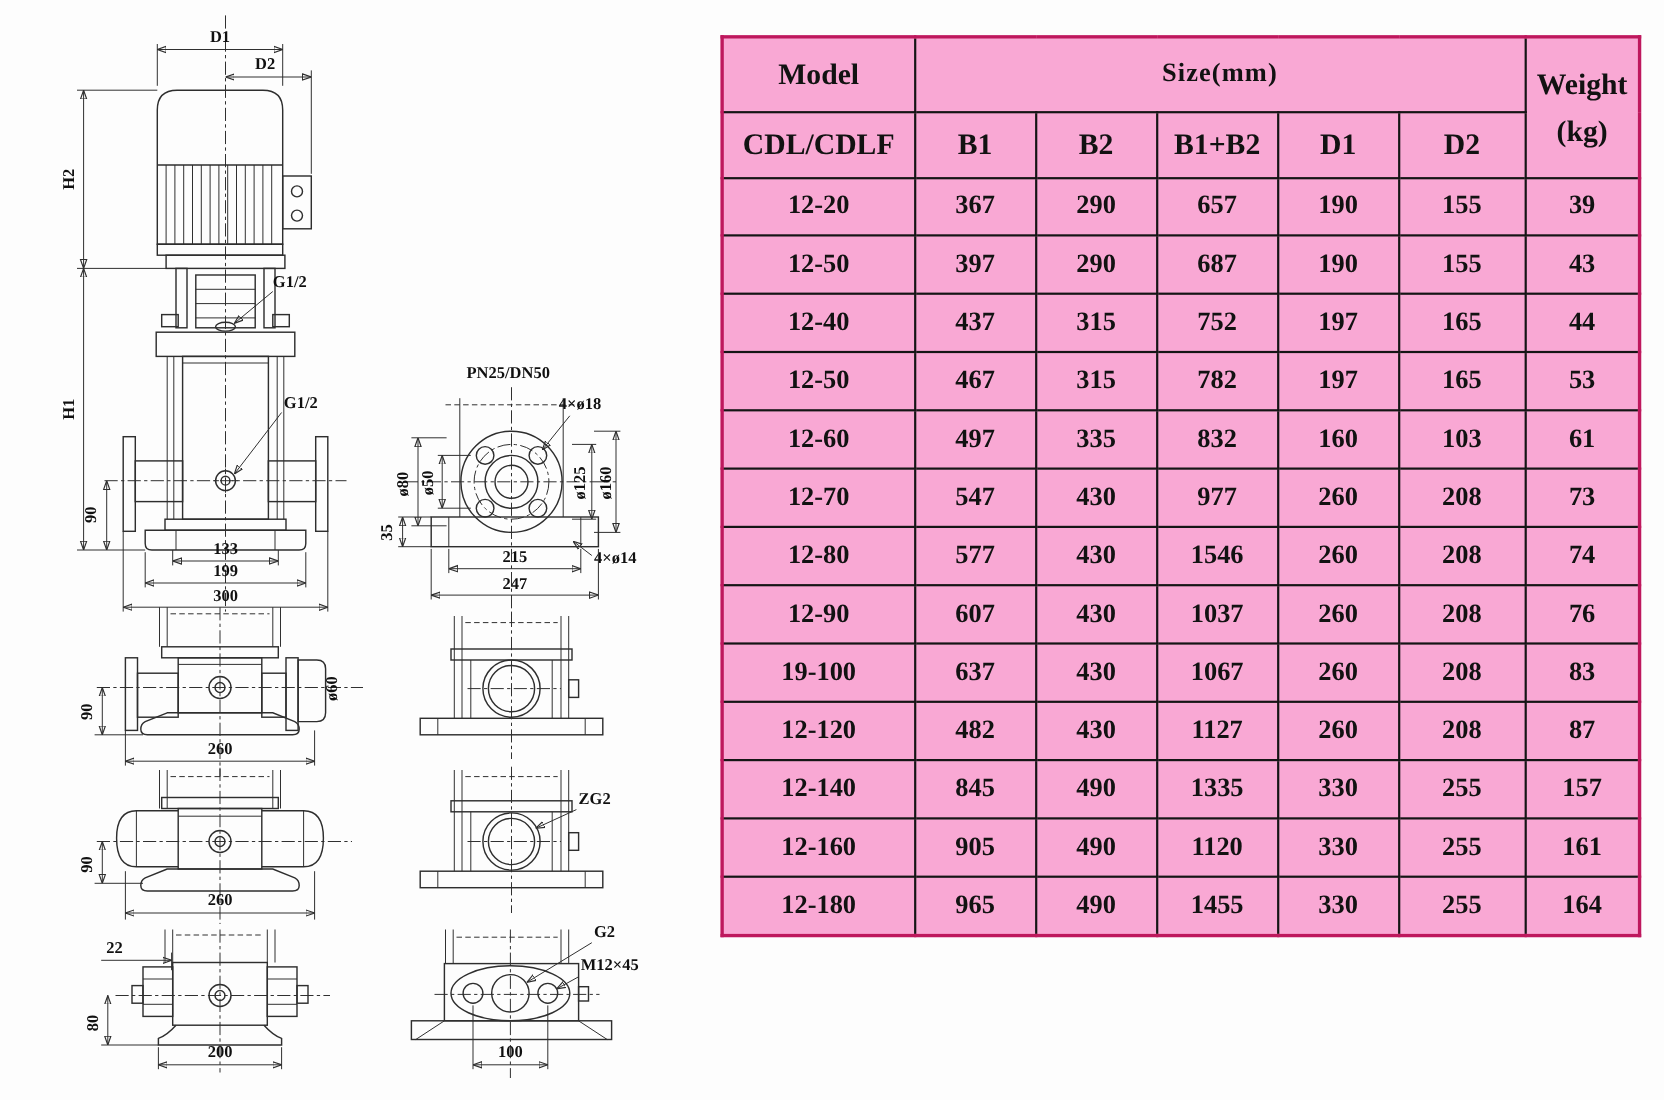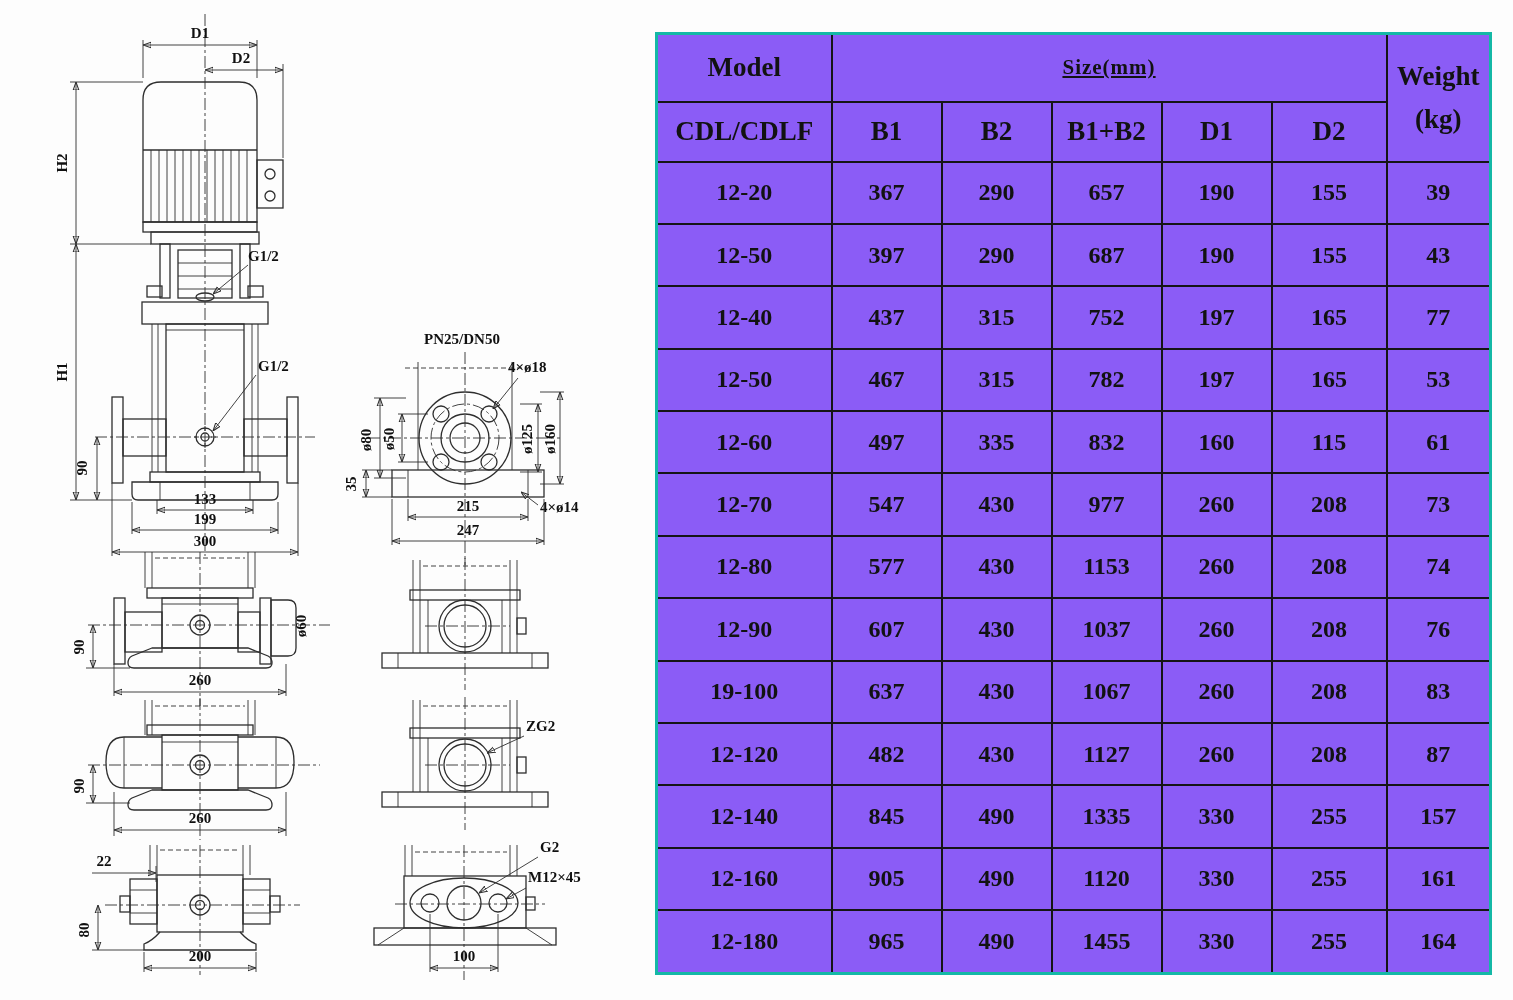--- a/index.html
+++ b/index.html
@@ -28,32 +28,32 @@
     fill:#101010; stroke:none;
     font-family:"Liberation Serif", serif;
     font-weight:bold; font-size:15px;
   }
   .dwg .lbl { font-size:15px; }
   .dwg .ttl { font-size:15px; }
 
   
   .spec-table {
     position:absolute; left:655px; top:32px;
-    width:834px; height:943px;
+    width:834px; height:820px;
     border-collapse:collapse; table-layout:fixed;
-    border:3px solid #14b8a6;
-    background:#8b5cf6;
+    border:3px solid #be185d;
+    background:#f9a8d4;
   }
   .spec-table th, .spec-table td {
     border:2px solid #151515;
     text-align:center; vertical-align:middle;
     font-weight:bold; color:#121212; padding:0;
   }
   .spec-table thead th { font-size:27px; }
-  .spec-table th.size-head { font-size:21px; letter-spacing:1px;text-decoration:underline; }
+  .spec-table th.size-head { font-size:24px; letter-spacing:1px; }
   .spec-table td { font-size:24px; }
   .weight-cell .kg { margin-top:12px; }
 </style>
 </head>
 <body>
 
 <div class="page">
 
   <div class="drawings">
   <svg class="dwg" width="650" height="1000" viewBox="0 0 650 1000" xmlns="http://www.w3.org/2000/svg">
@@ -361,54 +361,54 @@
           <td>155</td>
           <td>43</td>
         </tr>
         <tr>
           <td>12-40</td>
           <td>437</td>
           <td>315</td>
           <td>752</td>
           <td>197</td>
           <td>165</td>
-          <td>77</td>
+          <td>44</td>
         </tr>
         <tr>
           <td>12-50</td>
           <td>467</td>
           <td>315</td>
           <td>782</td>
           <td>197</td>
           <td>165</td>
           <td>53</td>
         </tr>
         <tr>
           <td>12-60</td>
           <td>497</td>
           <td>335</td>
           <td>832</td>
           <td>160</td>
-          <td>115</td>
+          <td>103</td>
           <td>61</td>
         </tr>
         <tr>
           <td>12-70</td>
           <td>547</td>
           <td>430</td>
           <td>977</td>
           <td>260</td>
           <td>208</td>
           <td>73</td>
         </tr>
         <tr>
           <td>12-80</td>
           <td>577</td>
           <td>430</td>
-          <td>1153</td>
+          <td>1546</td>
           <td>260</td>
           <td>208</td>
           <td>74</td>
         </tr>
         <tr>
           <td>12-90</td>
           <td>607</td>
           <td>430</td>
           <td>1037</td>
           <td>260</td>

